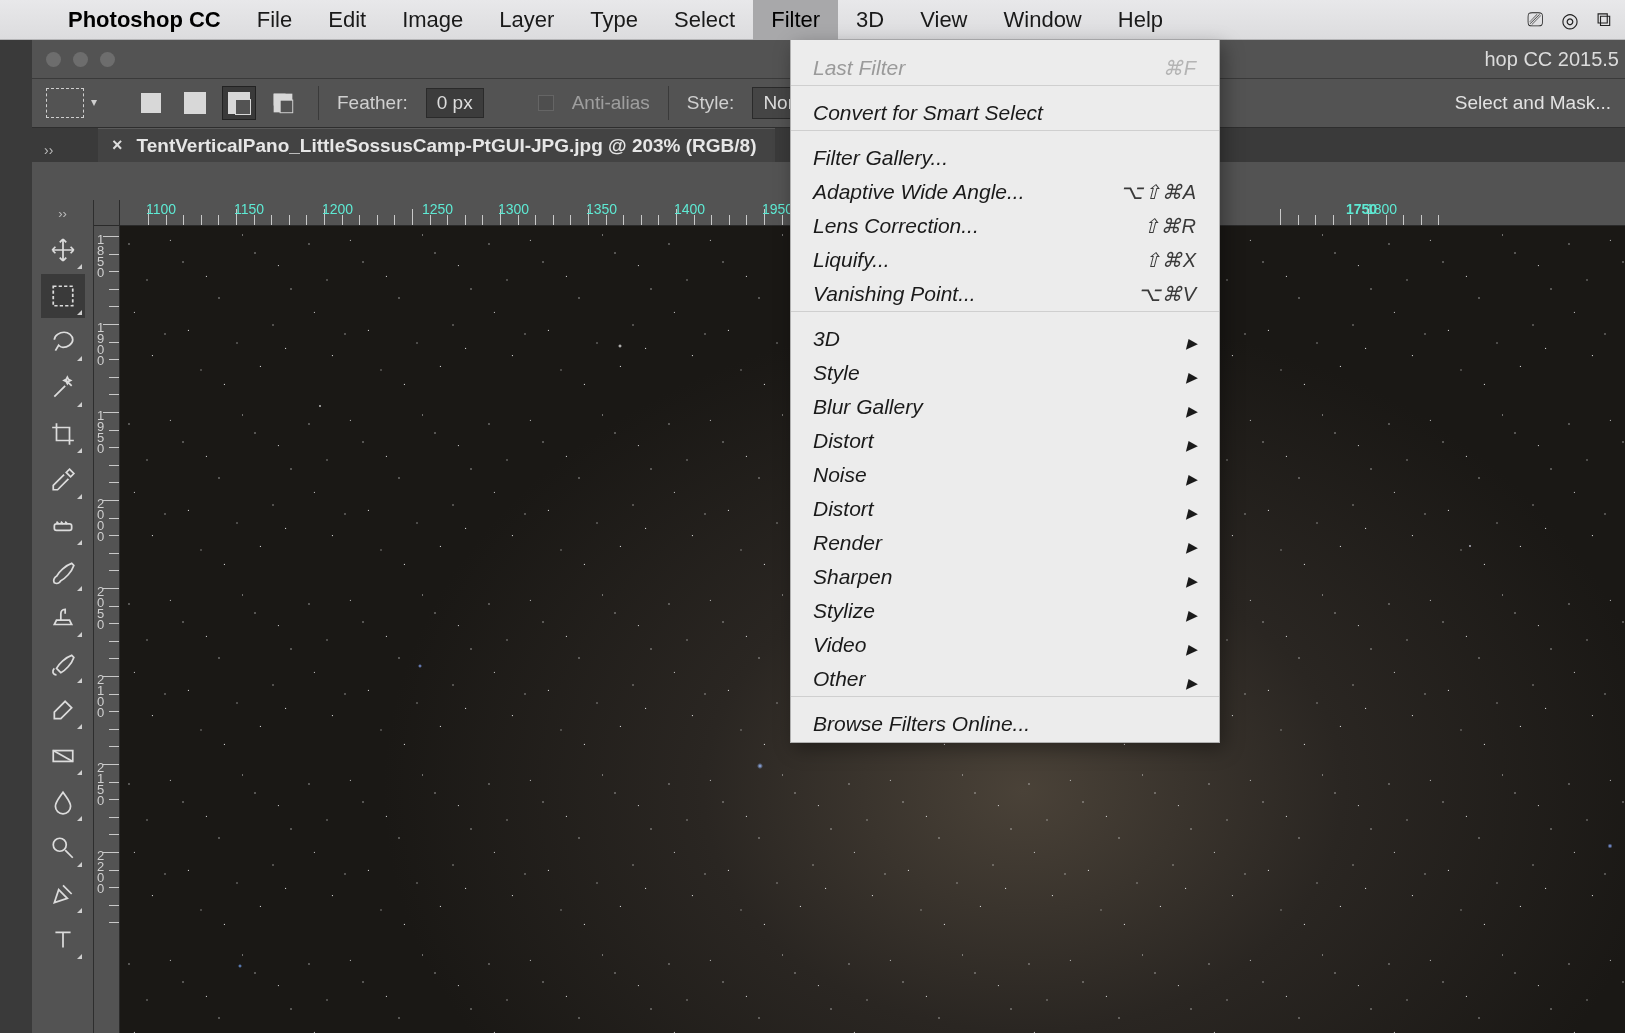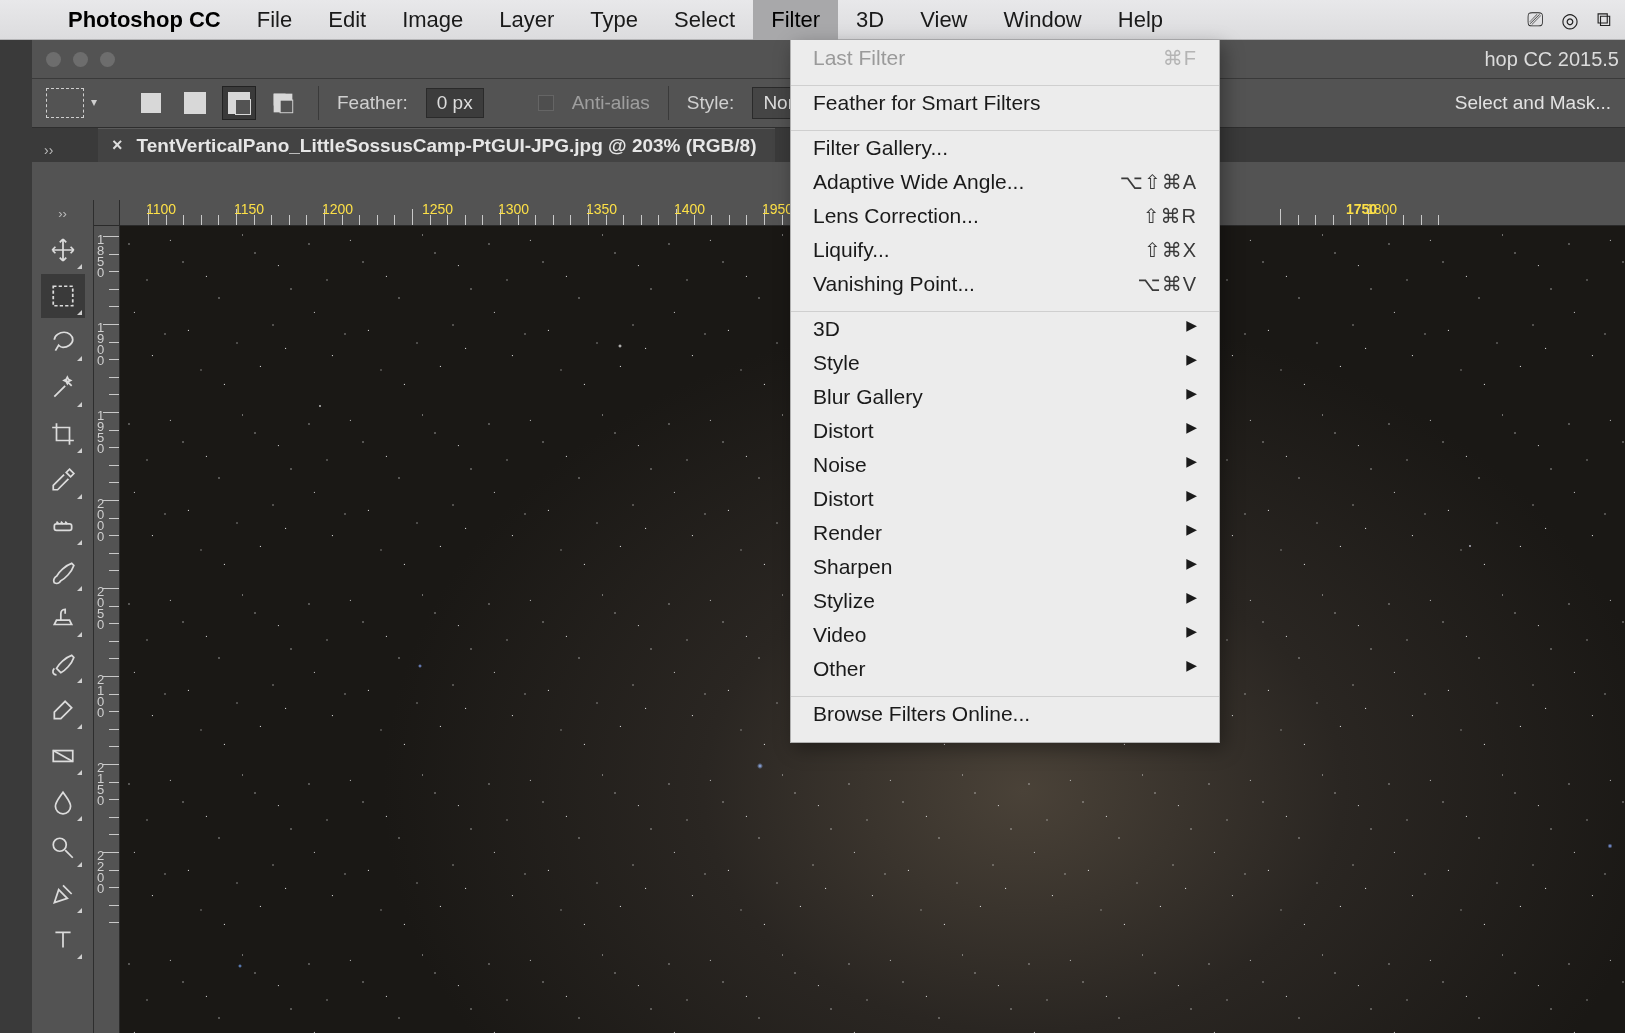--- a/index.html
+++ b/index.html
@@ -58,21 +58,21 @@
   .tools .collapse{ color:#bbb; font-size:13px; padding:2px 0 6px;}
   .tool { width:44px; height:44px; margin:1px 0; display:flex; align-items:center; justify-content:center; color:#dcdcdc; position:relative;}
   .tool.sel{ background:#3a3a3a;}
   .tool svg{ width:26px; height:26px; stroke:#dcdcdc; fill:none; stroke-width:1.6;}
   .tool .tri{position:absolute;right:3px;bottom:3px;width:0;height:0;border-left:5px solid transparent;border-bottom:5px solid #cfcfcf;}
 
   .canvas-wrap{ flex:1; position:relative; background:#2b2b2b; overflow:hidden;}
   .ruler-h{ height:26px; background:#535353; border-bottom:1px solid #2a2a2a; position:relative; margin-left:26px;}
   .ruler-h .tick{ position:absolute; bottom:0; width:1px; height:10px; background:#c8c8c8;}
   .ruler-h .tick.major{ height:16px;}
-  .ruler-h .lbl{ position:absolute; top:1px; color:#fde047; font-size:14px; transform:translateX(-2px);}
+  .ruler-h .lbl{ position:absolute; top:1px; color:#5eead4; font-size:14px; transform:translateX(-2px);}
   .ruler-v{ width:26px; position:absolute; left:0; top:26px; bottom:0; background:#535353; border-right:1px solid #2a2a2a;}
   .ruler-v .tick{ position:absolute; left:auto; right:0; height:1px; width:10px; background:#c8c8c8;}
   .ruler-v .tick.major{ width:16px;}
   .ruler-v .lbl{ position:absolute; left:3px; color:#cfcfcf; font-size:13px; writing-mode:horizontal-tb;}
   .ruler-corner{position:absolute;left:0;top:0;width:26px;height:26px;background:#535353;border-right:1px solid #2a2a2a;border-bottom:1px solid #2a2a2a;}
 
   .canvas{ position:absolute; left:26px; top:26px; right:0; bottom:0;
     background:
       radial-gradient(2px 2px at 300px 440px, #88aaff 0%, transparent 100%),
       radial-gradient(3px 3px at 640px 540px, #99bbff 0%, transparent 100%),
@@ -114,21 +114,21 @@
   }
 
   
   .dropdown {
     position:absolute; top:40px; left:790px; width:430px;
     background:#ececec; border:1px solid #b0b0b0; border-top:none;
     box-shadow: 4px 6px 18px rgba(0,0,0,0.35);
     padding:6px 0;
     z-index:50;
   }
-  .dropdown .ditem{ display:flex; align-items:flex-start; height:34px; padding:0 22px; font-size:21px; color:#1a1a1a;}
+  .dropdown .ditem{ display:flex; align-items:flex-end; height:34px; padding:0 22px; font-size:21px; color:#1a1a1a;font-style:italic;}
   .dropdown .ditem.disabled{ color:#9a9a9a;}
   .dropdown .ditem.highlight{ background:#c9c9c9;}
   .dropdown .ditem .shc{ margin-left:auto; font-size:20px; color:#3a3a3a; letter-spacing:1px;}
   .dropdown .ditem.disabled .shc{ color:#b4b4b4;}
   .dropdown .ditem .sub{ margin-left:auto; font-size:14px; color:#1a1a1a;}
   .dropdown hr{ border:none; border-top:1px solid #cfcfcf; margin:5px 0;}
 </style>
 </head>
 <body>
 
@@ -424,21 +424,21 @@
   </div>
 </div>
 
 <div class="dropdown" id="filter-menu">
     <div class="ditem disabled">
       <span>Last Filter</span>
       <span class="shc">⌘F</span>
     </div>
     <hr>
     <div class="ditem">
-      <span>Feather for Smart Filters</span>
+      <span>Convert for Smart Select</span>
     </div>
     <hr>
     <div class="ditem">
       <span>Filter Gallery...</span>
     </div>
     <div class="ditem">
       <span>Adaptive Wide Angle...</span>
       <span class="shc">⌥⇧⌘A</span>
     </div>
     <div class="ditem">

